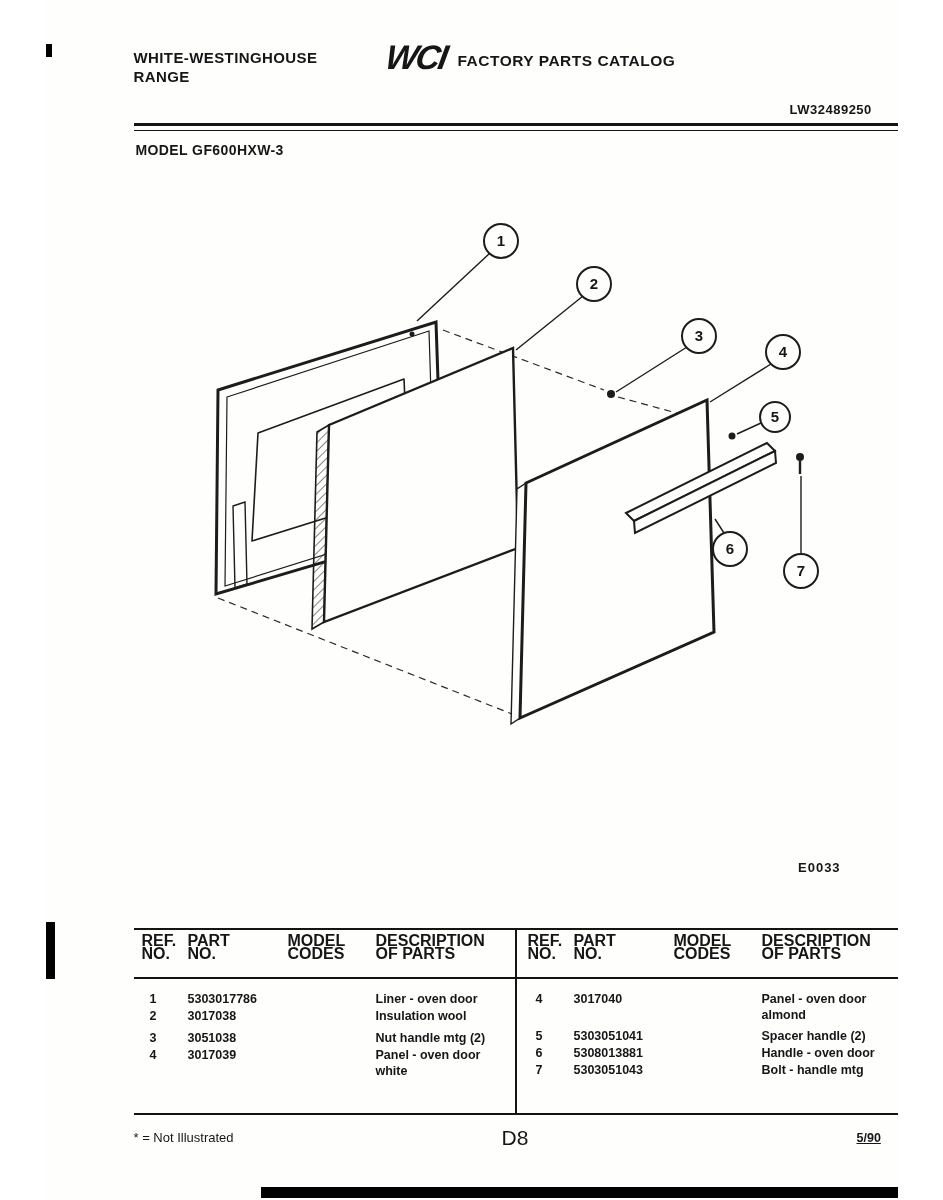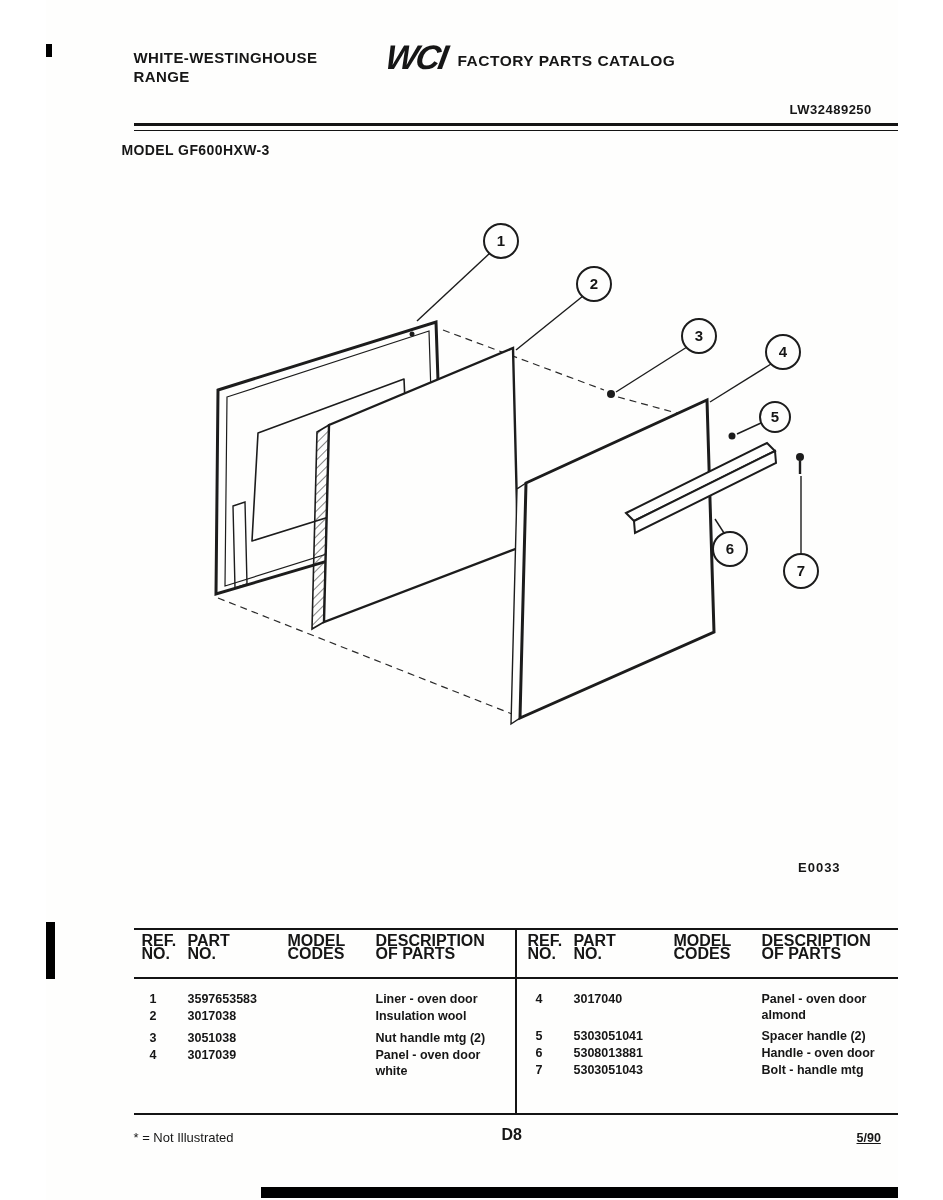--- a/index.html
+++ b/index.html
@@ -13,21 +13,21 @@
          letter-spacing:.4px;line-height:19px;}
   .brand span{display:block;}
   .logo{position:absolute;left:340px;top:38px;font-size:34px;font-weight:900;
         font-style:italic;letter-spacing:-2px;transform:skewX(-10deg);}
   .catalog-title{position:absolute;left:412px;top:52px;font-size:15.5px;
         font-weight:700;letter-spacing:.5px;}
   .doc-number{position:absolute;left:744px;top:54px;font-size:13px;
         font-weight:700;letter-spacing:.5px;margin-top:48px;}
   .header-rule{position:absolute;left:88px;top:123px;width:768px;height:4px;
         border-top:3px solid #141414;border-bottom:1px solid #141414;}
-  .model-line{position:absolute;left:76px;top:142px;font-size:14px;
+  .model-line{position:absolute;left:90px;top:142px;font-size:14px;
         font-weight:700;letter-spacing:.4px;}
   
   .diagram{position:absolute;left:0;top:180px;}
   .co-num{font-family:"Liberation Sans",sans-serif;font-size:15px;font-weight:600;
         fill:#161616;stroke:none;text-anchor:middle;}
   .fig-code{font-family:"Liberation Sans",sans-serif;font-size:13px;font-weight:700;
         fill:#161616;stroke:none;letter-spacing:1px;}
   
   .table-rule{position:absolute;left:88px;width:768px;border-top:2px solid #141414;}
   .table-top{top:928px;}
@@ -42,21 +42,21 @@
   .thead{display:grid;grid-template-columns:46px 100px 88px 1fr;
         font-size:16px;line-height:13px;}
   .th span{display:block;}
   .tbody{margin-top:31px;}
   .trow{display:grid;grid-template-columns:46px 100px 88px 1fr;line-height:17px;}
   .trow .ref{padding-left:8px;}
   .desc .d1,.desc .d2{display:block;line-height:16px;}
   .gap{margin-top:5px;}
   
   .footer-note{position:absolute;left:88px;top:1130px;font-size:13px;font-weight:400;}
-  .footer-page{position:absolute;left:456px;top:1126px;font-size:16px;font-weight:700;}
+  .footer-page{position:absolute;left:456px;top:1126px;font-size:21px;font-weight:400;}
   .footer-date{position:absolute;left:811px;top:1131px;font-size:12.5px;font-weight:700;text-decoration:underline;}
   .bottom-bar{position:absolute;left:215px;top:1187px;width:728px;height:11px;background:#000;}
   .reg-mark{position:absolute;left:0;top:922px;width:9px;height:57px;background:#000;}
   .reg-mark-top{position:absolute;left:0;top:44px;width:6px;height:13px;background:#000;}
 </style>
 </head>
 <body>
 
 <div class="page">
 
@@ -175,21 +175,21 @@
         <span>CODES</span>
       </div>
       <div class="th">
         <span>DESCRIPTION</span>
         <span>OF PARTS</span>
       </div>
     </div>
     <div class="tbody">
       <div class="trow">
         <span class="td ref">1</span>
-        <span class="td">3597653583</span>
+        <span class="td">5303017786</span>
         <span class="td"></span>
         <span class="td desc">
           <span class="d1">Liner  - oven door</span>
           <span class="d2"></span>
         </span>
       </div>
       <div class="trow">
         <span class="td ref">2</span>
         <span class="td">3017038</span>
         <span class="td"></span>

